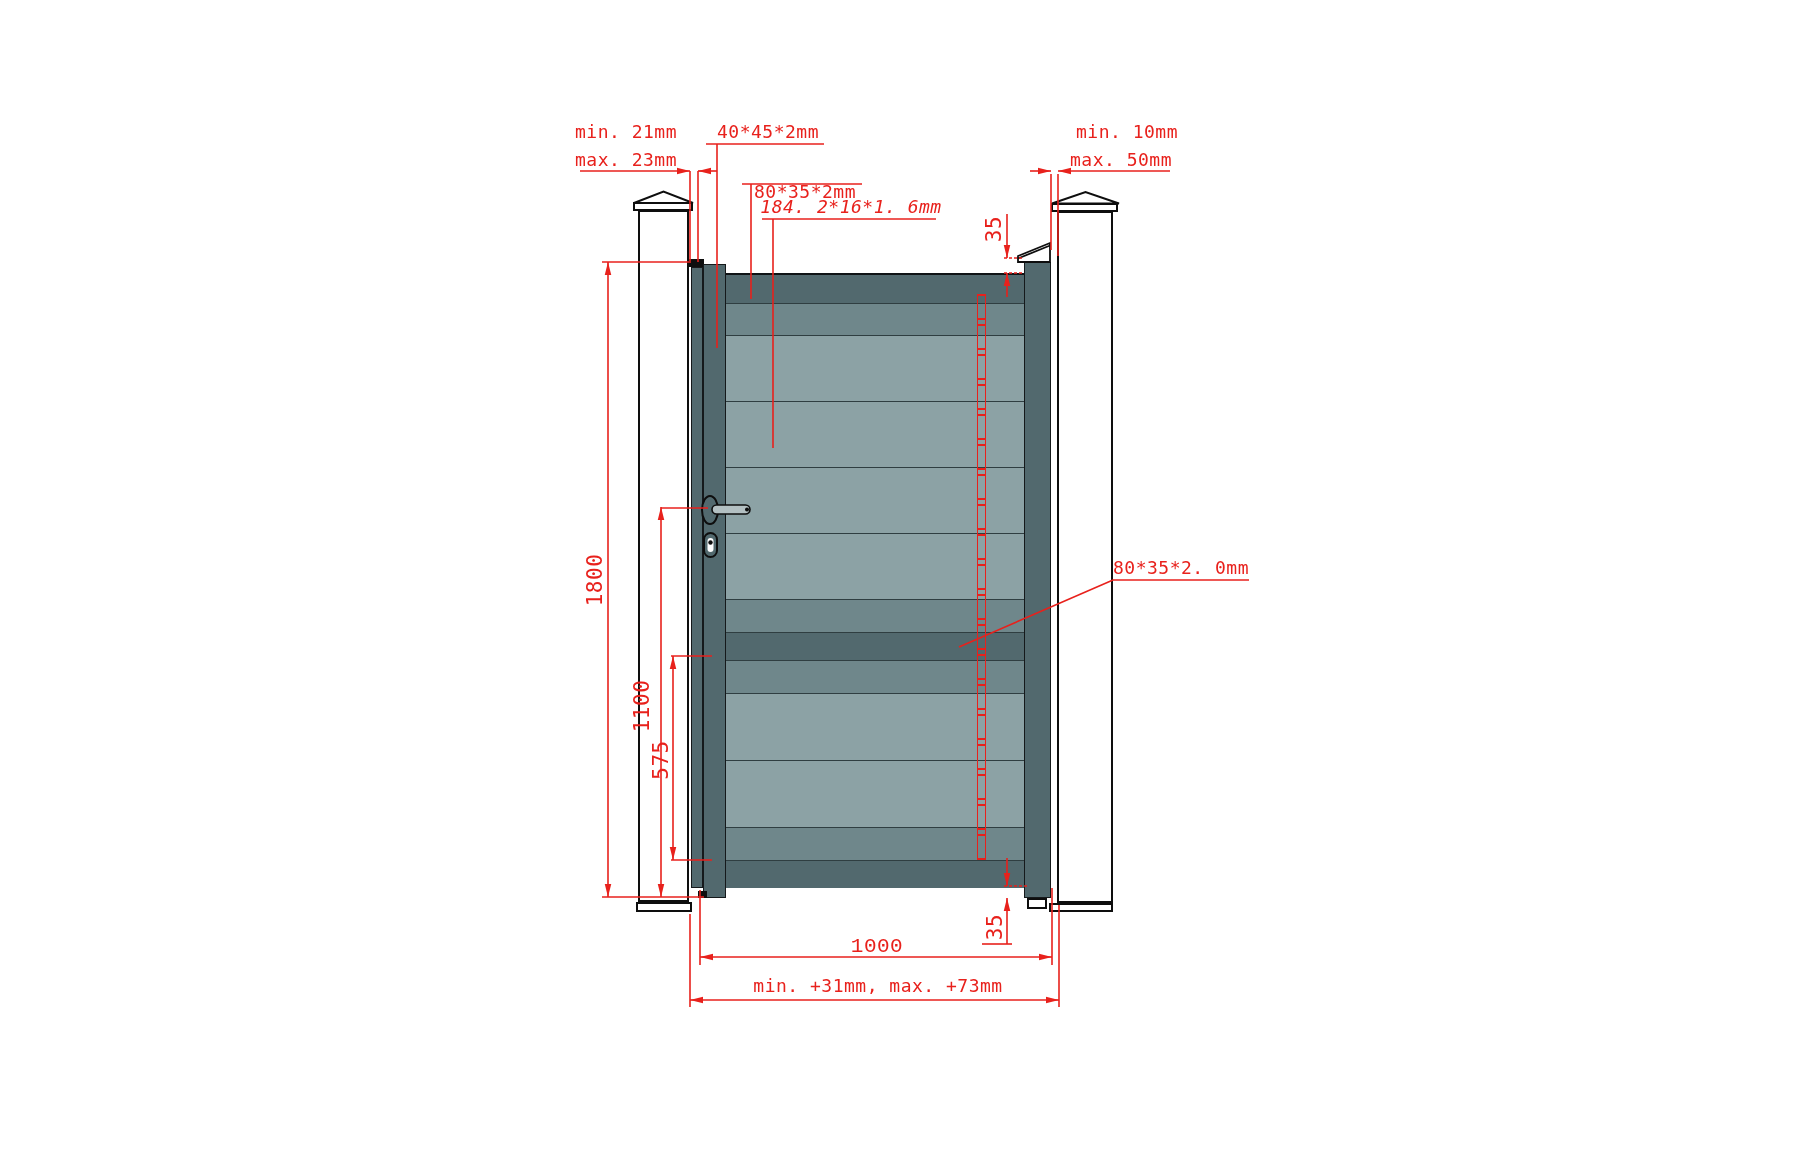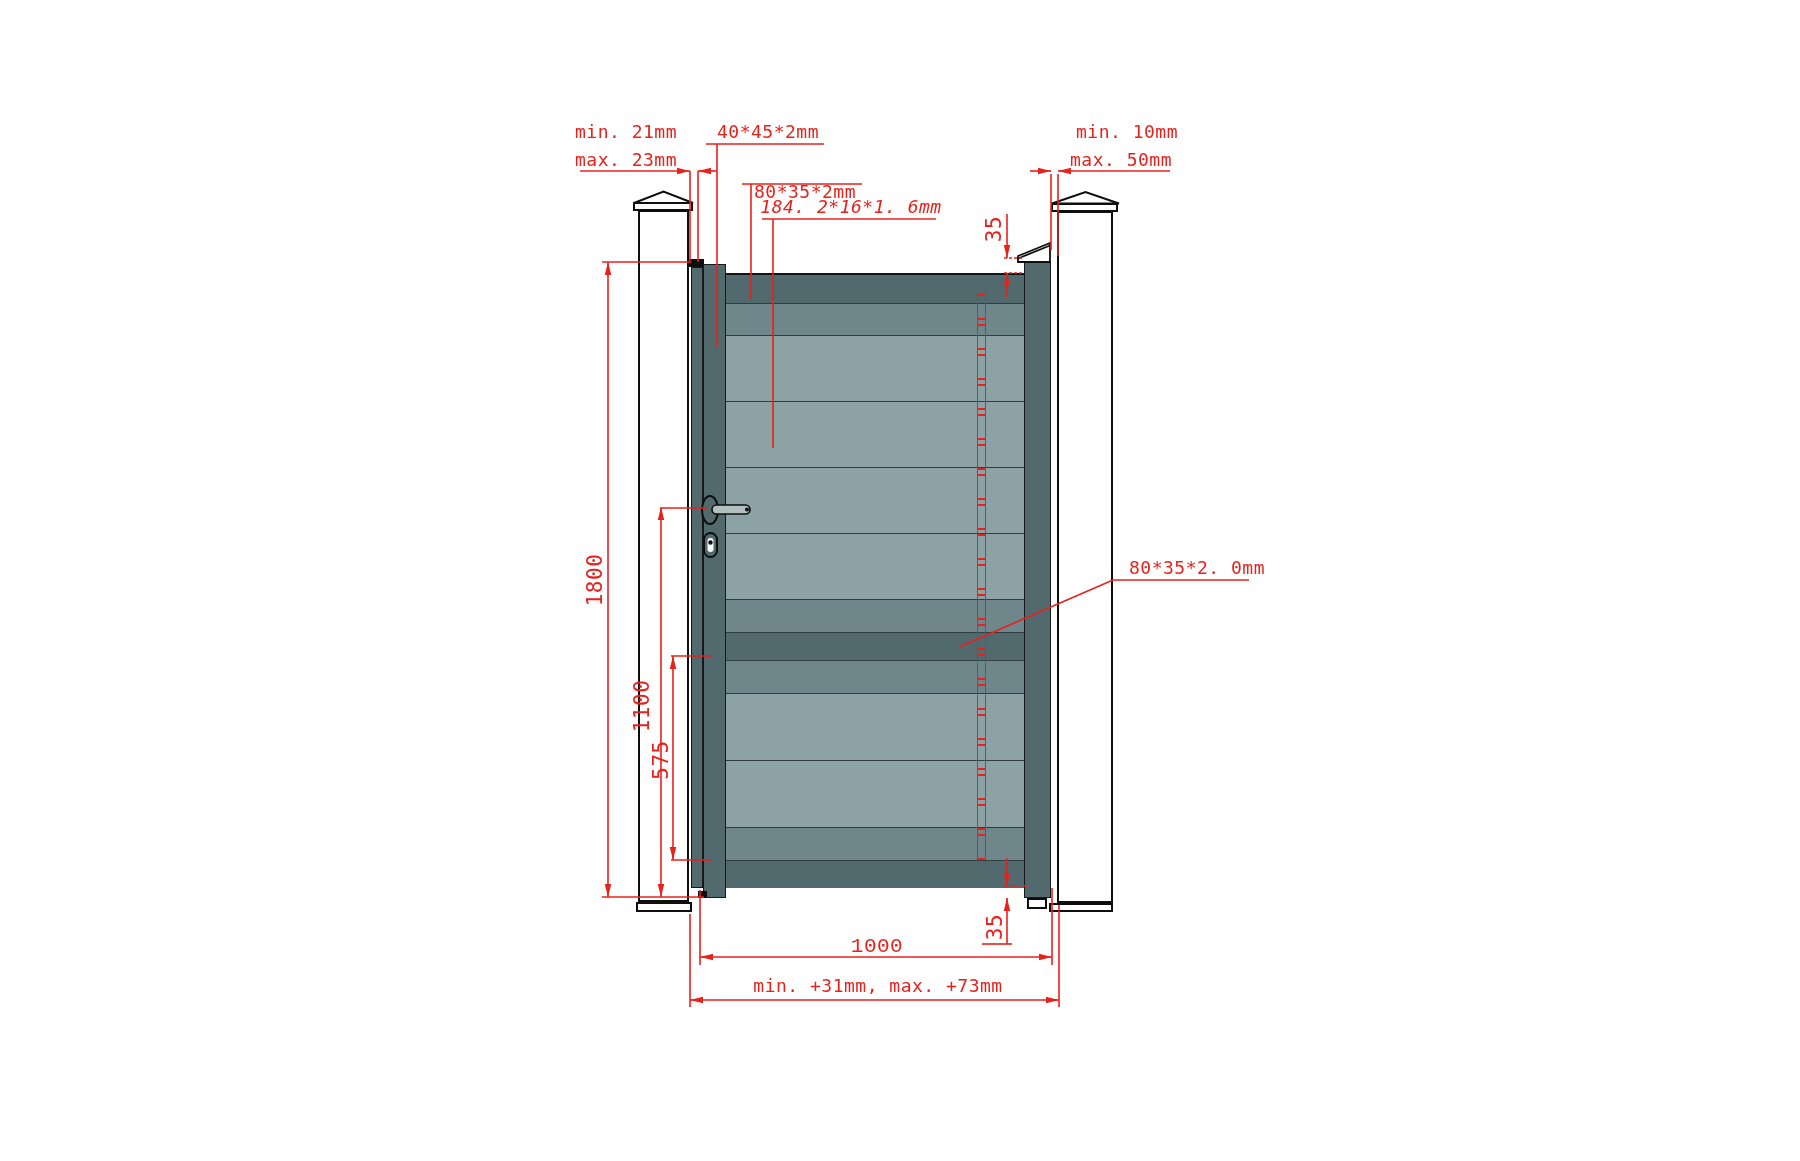--- a/index.html
+++ b/index.html
@@ -179,21 +179,21 @@
     </g>
   </svg>
 
   <div class="dim-text" style="left:626px;top:132px;">min. 21mm</div>
   <div class="dim-text" style="left:626px;top:160px;">max. 23mm</div>
   <div class="dim-text" style="left:768px;top:132px;">40*45*2mm</div>
   <div class="dim-text" style="left:805px;top:172px;margin-top:20px;">80*35*2mm</div>
   <div class="dim-text" style="left:851px;top:207px;font-style:italic;">184. 2*16*1. 6mm</div>
   <div class="dim-text" style="left:1127px;top:132px;">min. 10mm</div>
   <div class="dim-text" style="left:1121px;top:160px;">max. 50mm</div>
-  <div class="dim-text" style="left:1181px;top:568px;margin-left:16px;">80*35*2. 0mm</div>
+  <div class="dim-text" style="left:1181px;top:568px;">80*35*2. 0mm</div>
   <div class="dim-text num rot" style="left:595px;top:580px;">1800</div>
   <div class="dim-text num rot" style="left:642px;top:706px;">1100</div>
   <div class="dim-text num rot" style="left:661px;top:760px;">575</div>
   <div class="dim-text num rot" style="left:994px;top:229px;">35</div>
   <div class="dim-text num rot" style="left:995px;top:927px;">35</div>
   <div class="dim-text num" style="left:877px;top:946px;font-family:Liberation Mono, monospace;">1000</div>
   <div class="dim-text" style="left:878px;top:986px;">min. +31mm, max. +73mm</div>
 
 </div>
 

